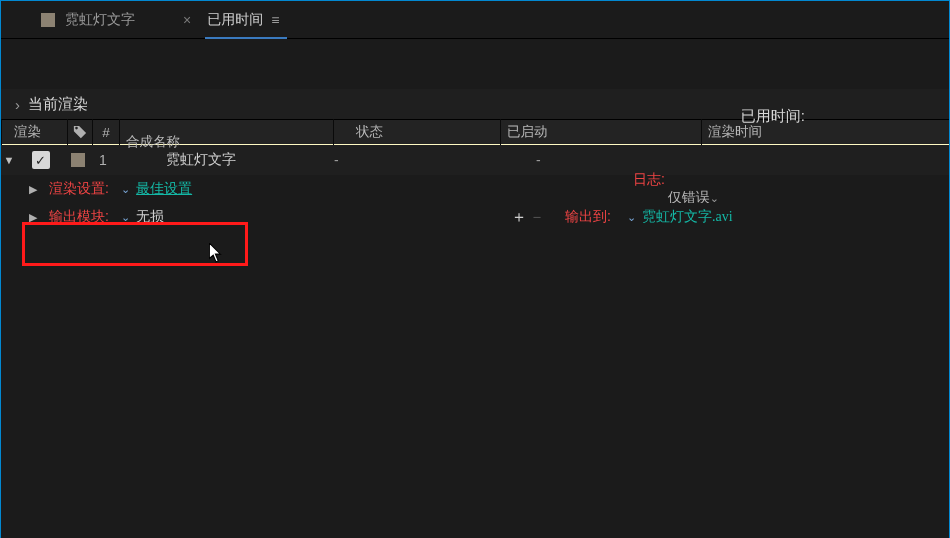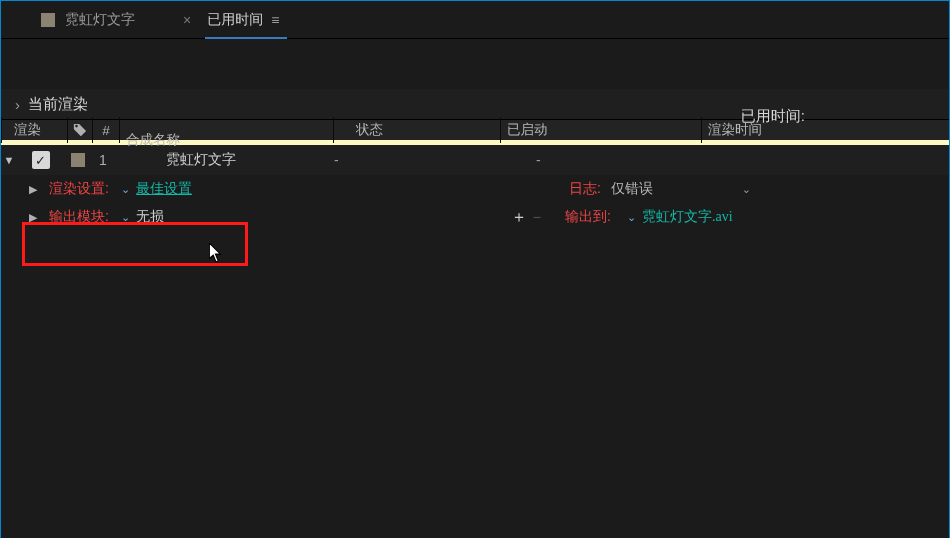--- a/index.html
+++ b/index.html
@@ -79,21 +79,21 @@
       color: #9a9a9a;
     }
     .elapsed-label { margin-right: 130px; margin-top: 24px; }
     
     .headers {
       display: flex;
       align-items: center;
       height: 26px;
       background: #232323;
       border-top: 1px solid #000;
-      border-bottom: 5px solid #fef9c3;
+      border-bottom: 1px solid #fef9c3;
       font-size: 13.5px;
       color: #b8b8b8;
     }
     .col-divider {
       width: 1px;
       height: 26px;
       background: #0a0a0a;
     }
     .h-render { width: 65px; padding-left: 12px; }
     .h-tag { width: 24px; display:flex; justify-content:center; }
@@ -151,28 +151,28 @@
       text-decoration: underline;
       cursor: pointer;
       font-family: Liberation Serif, serif;
     }
     .val-plain { color:#d0d0d0; cursor:pointer; }
     .right-cluster {
       position: absolute;
       display:flex;
       align-items:center;
     }
-    .log-cluster { left: 568px; }
+    .log-cluster { left: 568px; flex-direction: column; }
     .out-cluster { left: 510px; }
     .plus { color:#d0d0d0; font-size:16px; padding-right: 2px; cursor:pointer; }
     .minus { color:#555; font-size:16px; padding-right: 20px; }
     .log-select {
       display:flex; align-items:center;
       width: 160px;
-      justify-content: space-between;
+      justify-content: flex-end;
       padding-left: 10px;
     }
     .log-select .caret { color:#9a9a9a; font-size:11px; padding-right:10px; }
     
     .red-box {
       position: absolute;
       border: 3px solid #ff1a1a;
       pointer-events: none;
     }
     

